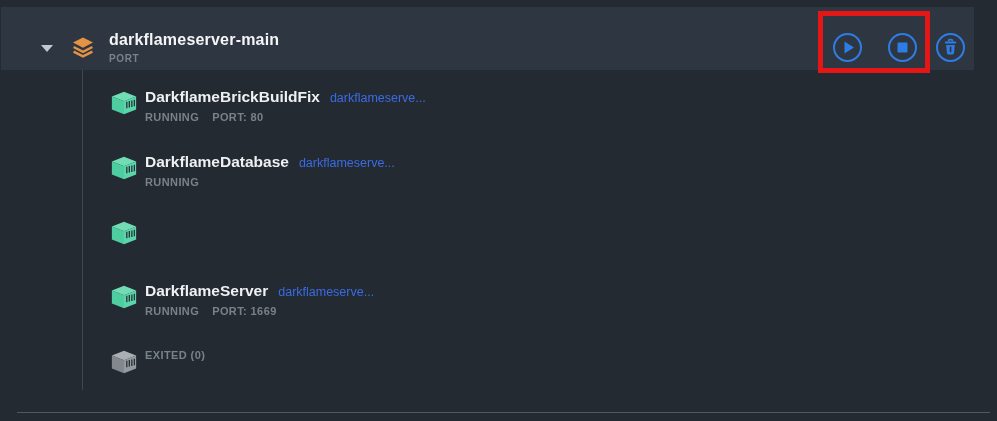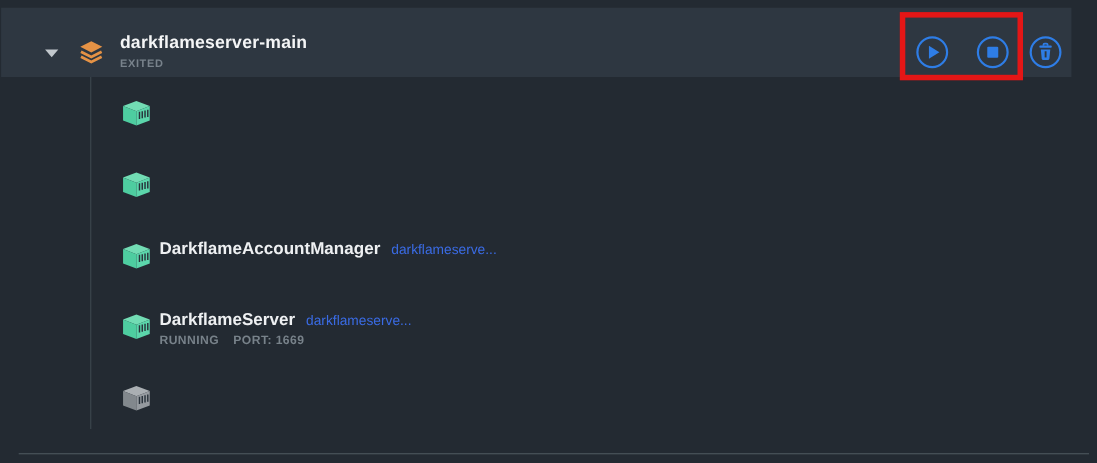--- a/index.html
+++ b/index.html
@@ -81,21 +81,21 @@
 
     <span class="layers-icon">
       <svg width="24" height="25" viewBox="0 0 24 25">
         <path d="M12 2.5 L22 7.6 L12 12.7 L2 7.6 Z" fill="#e59245"></path>
         <path d="M2.6 12 L12 16.8 L21.4 12" stroke="#e59245" stroke-width="2.4" fill="none"></path>
         <path d="M2.6 16.6 L12 21.4 L21.4 16.6" stroke="#e59245" stroke-width="2.4" fill="none"></path>
       </svg>
     </span>
 
     <span class="stack-title">darkflameserver-main</span>
-    <span class="stack-type">EXITED</span>
+    <span class="stack-type">PORT</span>
 
     <button class="circle-btn btn-play">
       <svg width="25" height="25" viewBox="0 0 25 25">
         <polygon points="9.5,6.5 19,12.5 9.5,18.5" fill="#2e7de6"></polygon>
       </svg>
     </button>
 
     <button class="circle-btn btn-stop">
       <svg width="25" height="25" viewBox="0 0 25 25">
         <rect x="7.5" y="7.5" width="10" height="10" rx="1" fill="#2e7de6"></rect>
@@ -122,52 +122,65 @@
       <svg width="30" height="28" viewBox="0 0 32 30">
         <polygon class="c-top" points="3,8 16,3 29,8 16,13"></polygon>
         <polygon class="c-left" points="3,8 16,13 16,27 3,22"></polygon>
         <polygon class="c-right" points="16,13 29,8 29,22 16,27"></polygon>
         <line class="c-stripe" x1="19" y1="13.6" x2="19" y2="20.6"></line>
         <line class="c-stripe" x1="21.7" y1="12.9" x2="21.7" y2="19.9"></line>
         <line class="c-stripe" x1="24.4" y1="12.2" x2="24.4" y2="19.2"></line>
         <line class="c-stripe" x1="27.1" y1="11.5" x2="27.1" y2="18.5"></line>
       </svg>
     </span>
+    <div class="row-text">
+      <div class="row-line1">
+        <span>DarkflameBrickBuildFix</span><a class="container-link">darkflameserve...</a>
+      </div>
+      <div class="row-line2">
+        <span>RUNNING</span><span class="container-port">PORT: 80</span>
+      </div>
+    </div>
   </div>
 
   <div class="container-row running" style="top: 152px;">
     <span class="cube-icon">
       <svg width="30" height="28" viewBox="0 0 32 30">
         <polygon class="c-top" points="3,8 16,3 29,8 16,13"></polygon>
         <polygon class="c-left" points="3,8 16,13 16,27 3,22"></polygon>
         <polygon class="c-right" points="16,13 29,8 29,22 16,27"></polygon>
         <line class="c-stripe" x1="19" y1="13.6" x2="19" y2="20.6"></line>
         <line class="c-stripe" x1="21.7" y1="12.9" x2="21.7" y2="19.9"></line>
         <line class="c-stripe" x1="24.4" y1="12.2" x2="24.4" y2="19.2"></line>
         <line class="c-stripe" x1="27.1" y1="11.5" x2="27.1" y2="18.5"></line>
       </svg>
     </span>
+    <div class="row-text">
+      <div class="row-line1">
+        <span>DarkflameDatabase</span><a class="container-link">darkflameserve...</a>
+      </div>
+      <div class="row-line2">
+        <span>RUNNING</span>
+      </div>
+    </div>
   </div>
 
   <div class="container-row running" style="top: 217px;">
     <span class="cube-icon">
       <svg width="30" height="28" viewBox="0 0 32 30">
         <polygon class="c-top" points="3,8 16,3 29,8 16,13"></polygon>
         <polygon class="c-left" points="3,8 16,13 16,27 3,22"></polygon>
         <polygon class="c-right" points="16,13 29,8 29,22 16,27"></polygon>
         <line class="c-stripe" x1="19" y1="13.6" x2="19" y2="20.6"></line>
         <line class="c-stripe" x1="21.7" y1="12.9" x2="21.7" y2="19.9"></line>
         <line class="c-stripe" x1="24.4" y1="12.2" x2="24.4" y2="19.2"></line>
         <line class="c-stripe" x1="27.1" y1="11.5" x2="27.1" y2="18.5"></line>
       </svg>
     </span>
     <div class="row-text">
-      <div class="row-line1">
-        <span>DarkflameAccountManager</span><a class="container-link">darkflameserve...</a>
-      </div>
     </div>
   </div>
 
   <div class="container-row running" style="top: 281px;">
     <span class="cube-icon">
       <svg width="30" height="28" viewBox="0 0 32 30">
         <polygon class="c-top" points="3,8 16,3 29,8 16,13"></polygon>
         <polygon class="c-left" points="3,8 16,13 16,27 3,22"></polygon>
         <polygon class="c-right" points="16,13 29,8 29,22 16,27"></polygon>
         <line class="c-stripe" x1="19" y1="13.6" x2="19" y2="20.6"></line>
@@ -192,18 +205,21 @@
         <polygon class="c-top" points="3,8 16,3 29,8 16,13"></polygon>
         <polygon class="c-left" points="3,8 16,13 16,27 3,22"></polygon>
         <polygon class="c-right" points="16,13 29,8 29,22 16,27"></polygon>
         <line class="c-stripe" x1="19" y1="13.6" x2="19" y2="20.6"></line>
         <line class="c-stripe" x1="21.7" y1="12.9" x2="21.7" y2="19.9"></line>
         <line class="c-stripe" x1="24.4" y1="12.2" x2="24.4" y2="19.2"></line>
         <line class="c-stripe" x1="27.1" y1="11.5" x2="27.1" y2="18.5"></line>
       </svg>
     </span>
     <div class="row-text">
+      <div class="row-line2">
+        <span>EXITED (0)</span>
+      </div>
     </div>
   </div>
 </div>
 
   <div class="bottom-divider"></div>
 </div>
 
 </body></html>

